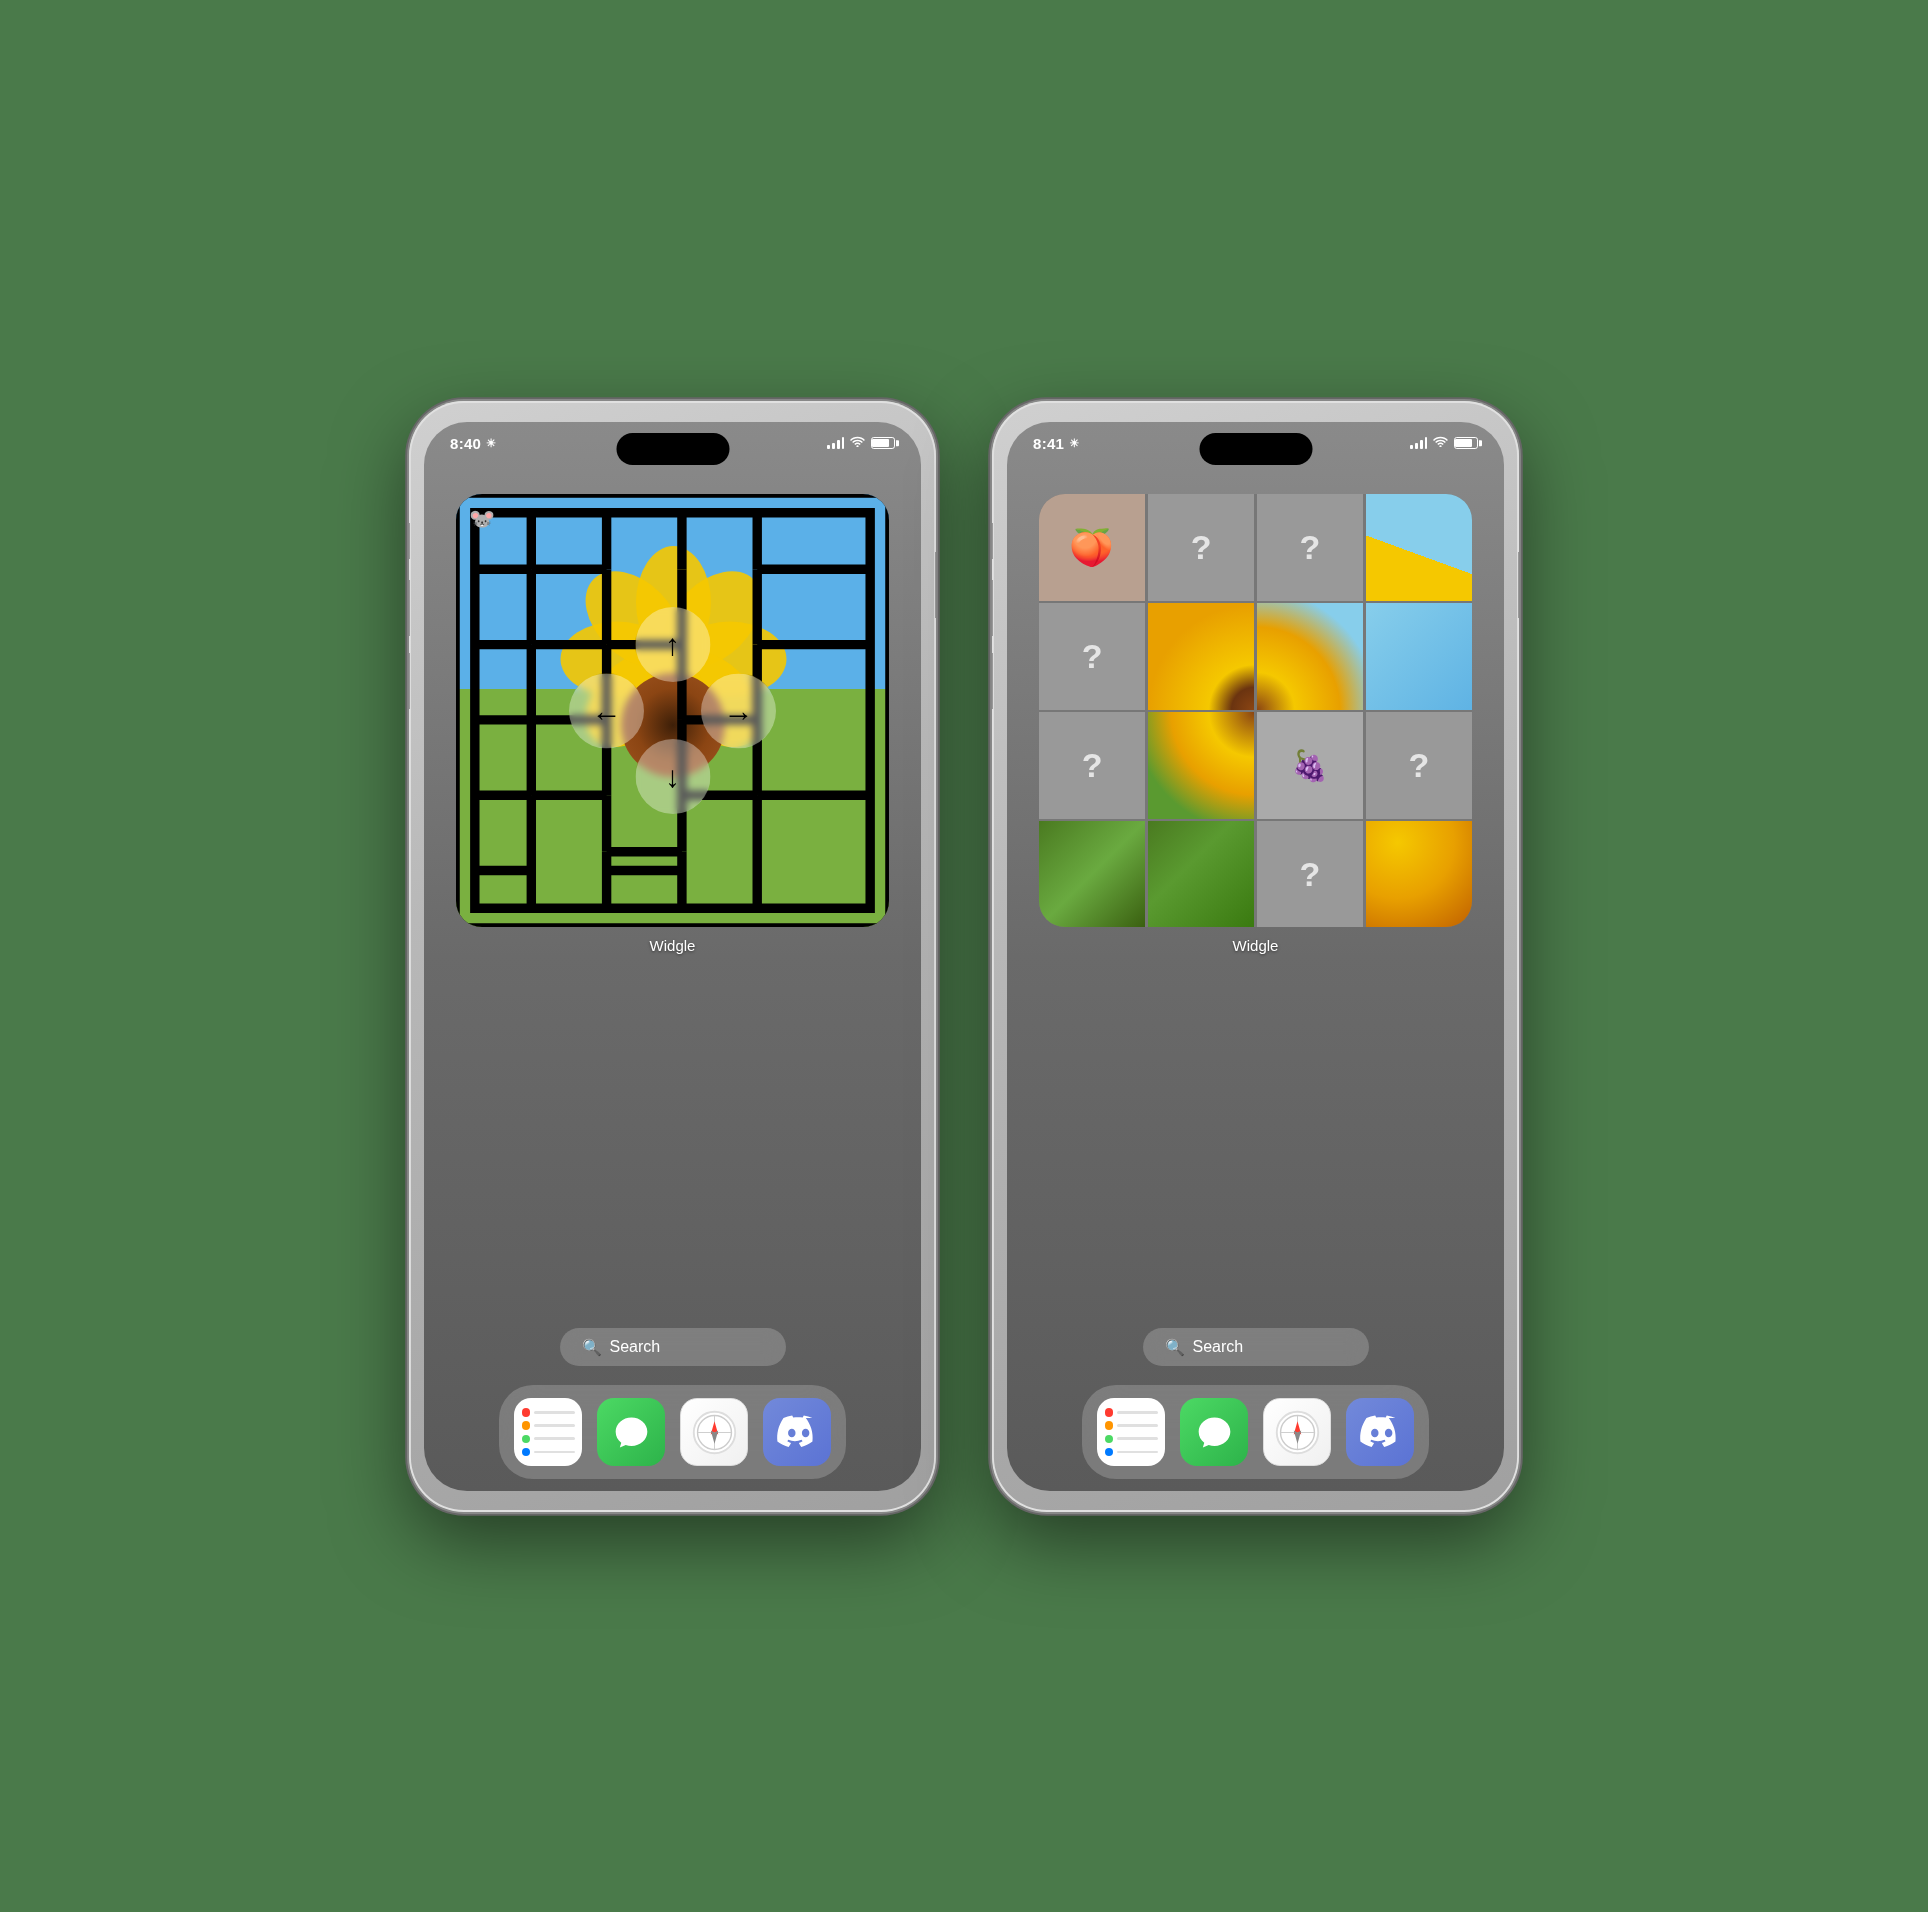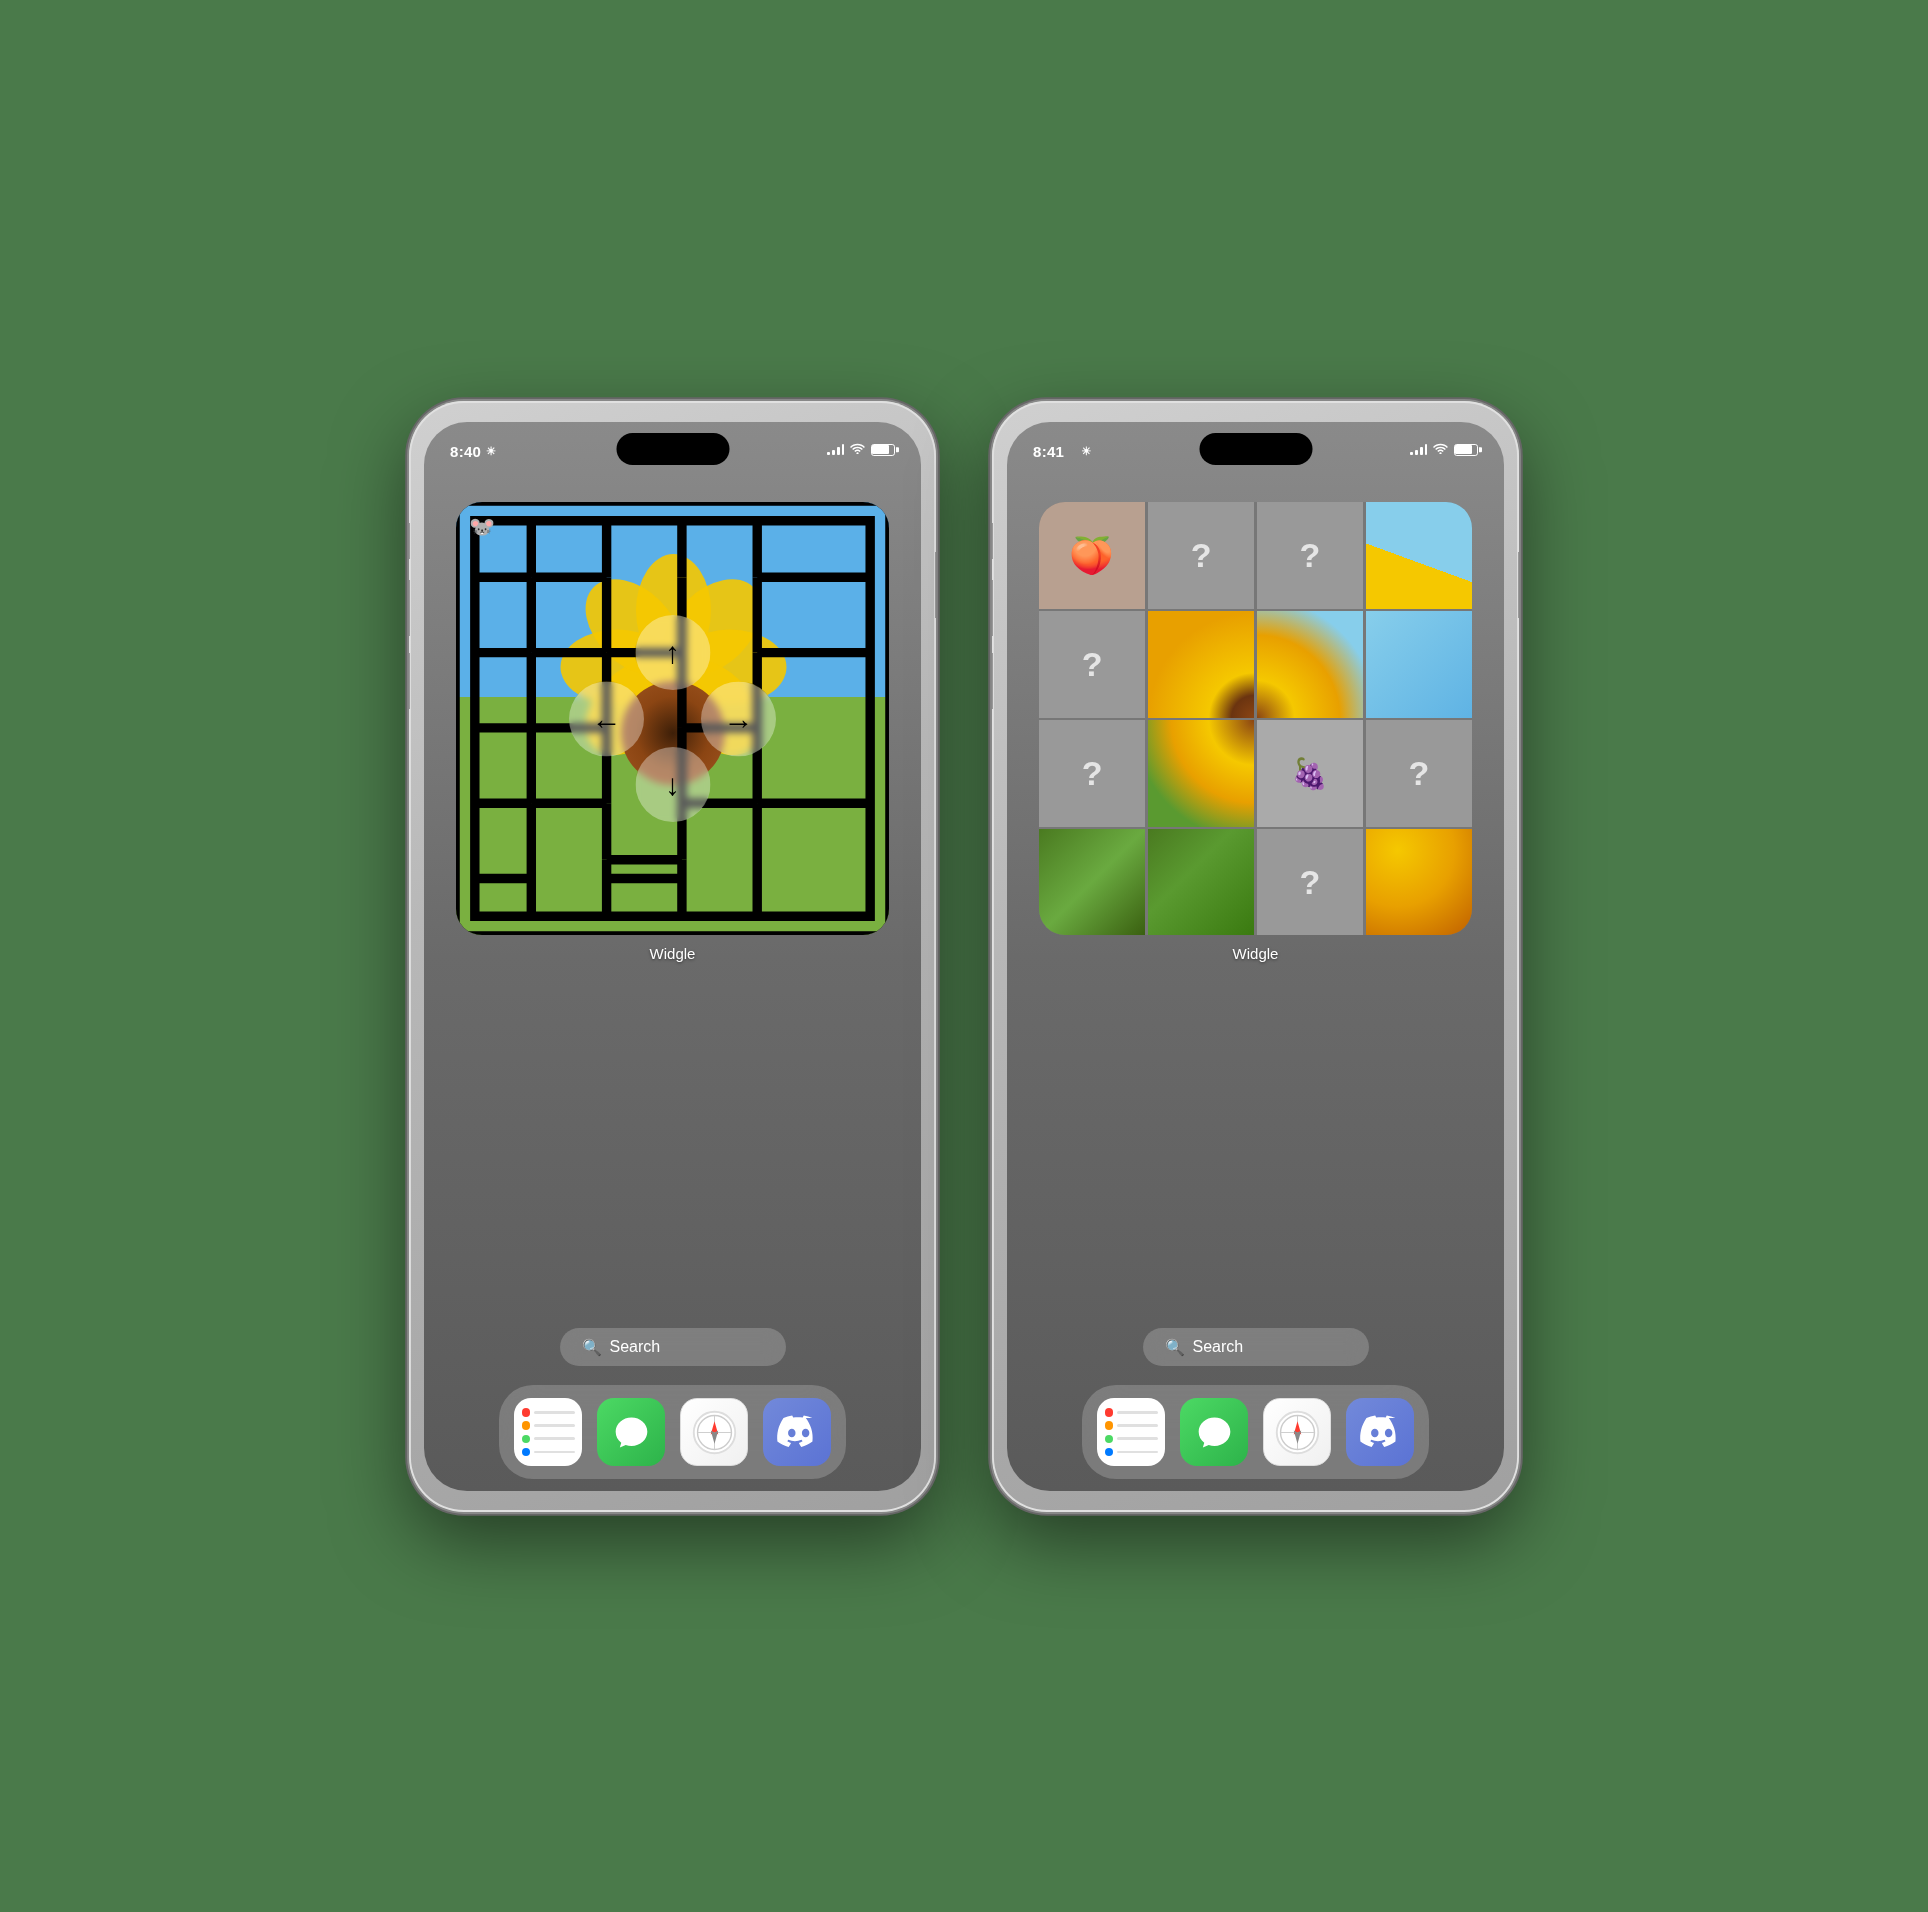--- a/index.html
+++ b/index.html
@@ -38,29 +38,28 @@
       border-radius: 43px;
       overflow: hidden;
       display: flex;
       flex-direction: column;
     }
 
     
     .status-bar {
       display: flex;
       justify-content: space-between;
-      align-items: flex-start;
+      align-items: center;
       padding: 13px 26px 5.6px;
       color: white;
       font-size: 14px;
       font-weight: 600;
       flex-shrink: 0;
       position: relative;
       z-index: 10;
-      margin-top: 8px;
     }
 
     .status-time {
       font-size: 15px;
       font-weight: 700;
       letter-spacing: 0.3px;
     }
 
     .status-icons {
       display: flex;
@@ -558,21 +557,21 @@
   <div class="phone-btn-right"></div>
   <div class="phone-btn-left-top"></div>
   <div class="phone-btn-left-mid"></div>
   <div class="phone-btn-left-bot"></div>
 
   <div class="phone-screen">
 
     <div class="dynamic-island"></div>
 
     <div class="status-bar">
-      <div style="display:flex;align-items:center;gap:17px;">
+      <div style="display:flex;align-items:center;gap:5px;">
         <span class="status-time">8:41</span>
         <span class="sun-icon">☀</span>
       </div>
       <div class="status-icons">
         <div class="signal-bars">
           <span></span>
             <span></span>
             <span></span>
             <span></span>
         </div>

